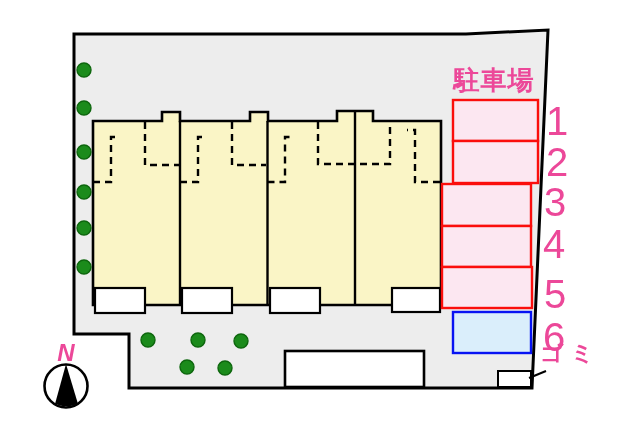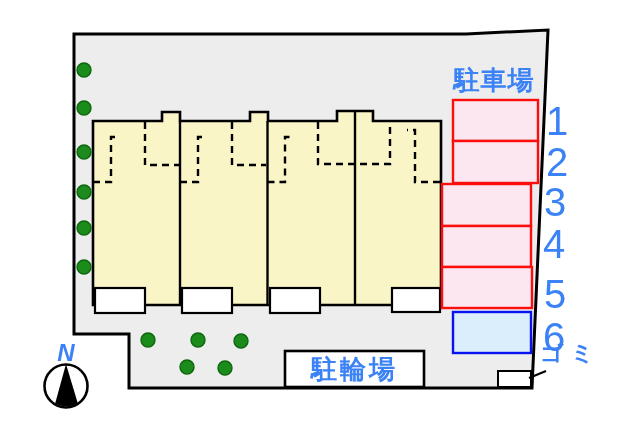--- a/index.html
+++ b/index.html
@@ -1,21 +1,21 @@
 <!DOCTYPE html>
 <html><head>
 <meta charset="utf-8">
 <style>
   html,body { margin:0; padding:0; background:#ffffff; }
   .stage {
     position:relative; width:640px; height:427px; background:#ffffff;
     font-family:"Liberation Sans","DejaVu Sans",sans-serif; overflow:hidden;
   }
   .stage svg { position:absolute; left:0; top:0; }
-  .lbl { position:absolute; color:#3b82f6; white-space:nowrap; }
+  .lbl { position:absolute; color:#ec4899; white-space:nowrap; }
   .parking-title { left:447px; top:63px; width:94px; text-align:center;
     font-size:26px; font-weight:bold; letter-spacing:1px; }
   .space-num { font-size:40px; line-height:40px; font-weight:400; }
   .num-1 { left:546px; top:101px; }
   .num-2 { left:546px; top:142px; }
   .num-3 { left:544px; top:182px; }
   .num-4 { left:543px; top:224px; }
   .num-5 { left:544px; top:274px; }
   .num-6 { left:543px; top:317px; }
   .bicycle-label { left:285px; top:351px; width:139px; height:36px;
@@ -97,20 +97,19 @@
 
   <div class="lbl parking-title">駐車場</div>
 
   <div class="lbl space-num num-1">1</div>
   <div class="lbl space-num num-2">2</div>
   <div class="lbl space-num num-3">3</div>
   <div class="lbl space-num num-4">4</div>
   <div class="lbl space-num num-5">5</div>
   <div class="lbl space-num num-6">6</div>
 
-  <div class="lbl bicycle-label">駐輪場</div>
 
   <div class="lbl garbage-label">
     <div class="l1">ゴミ</div>
   </div>
 
   <div class="lbl north-label">N</div>
 </div>
 
 </body></html>

